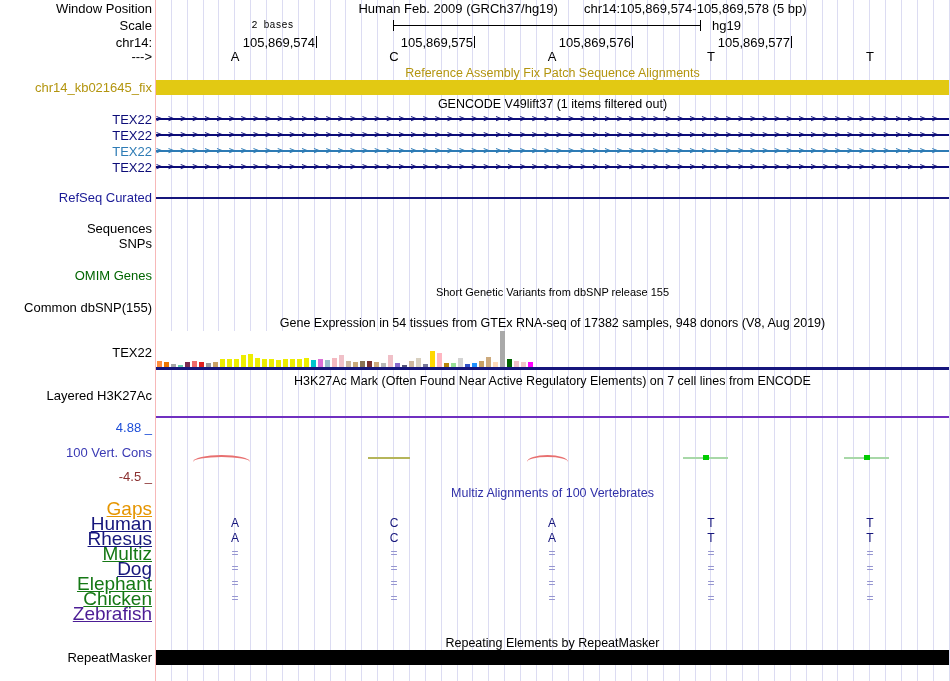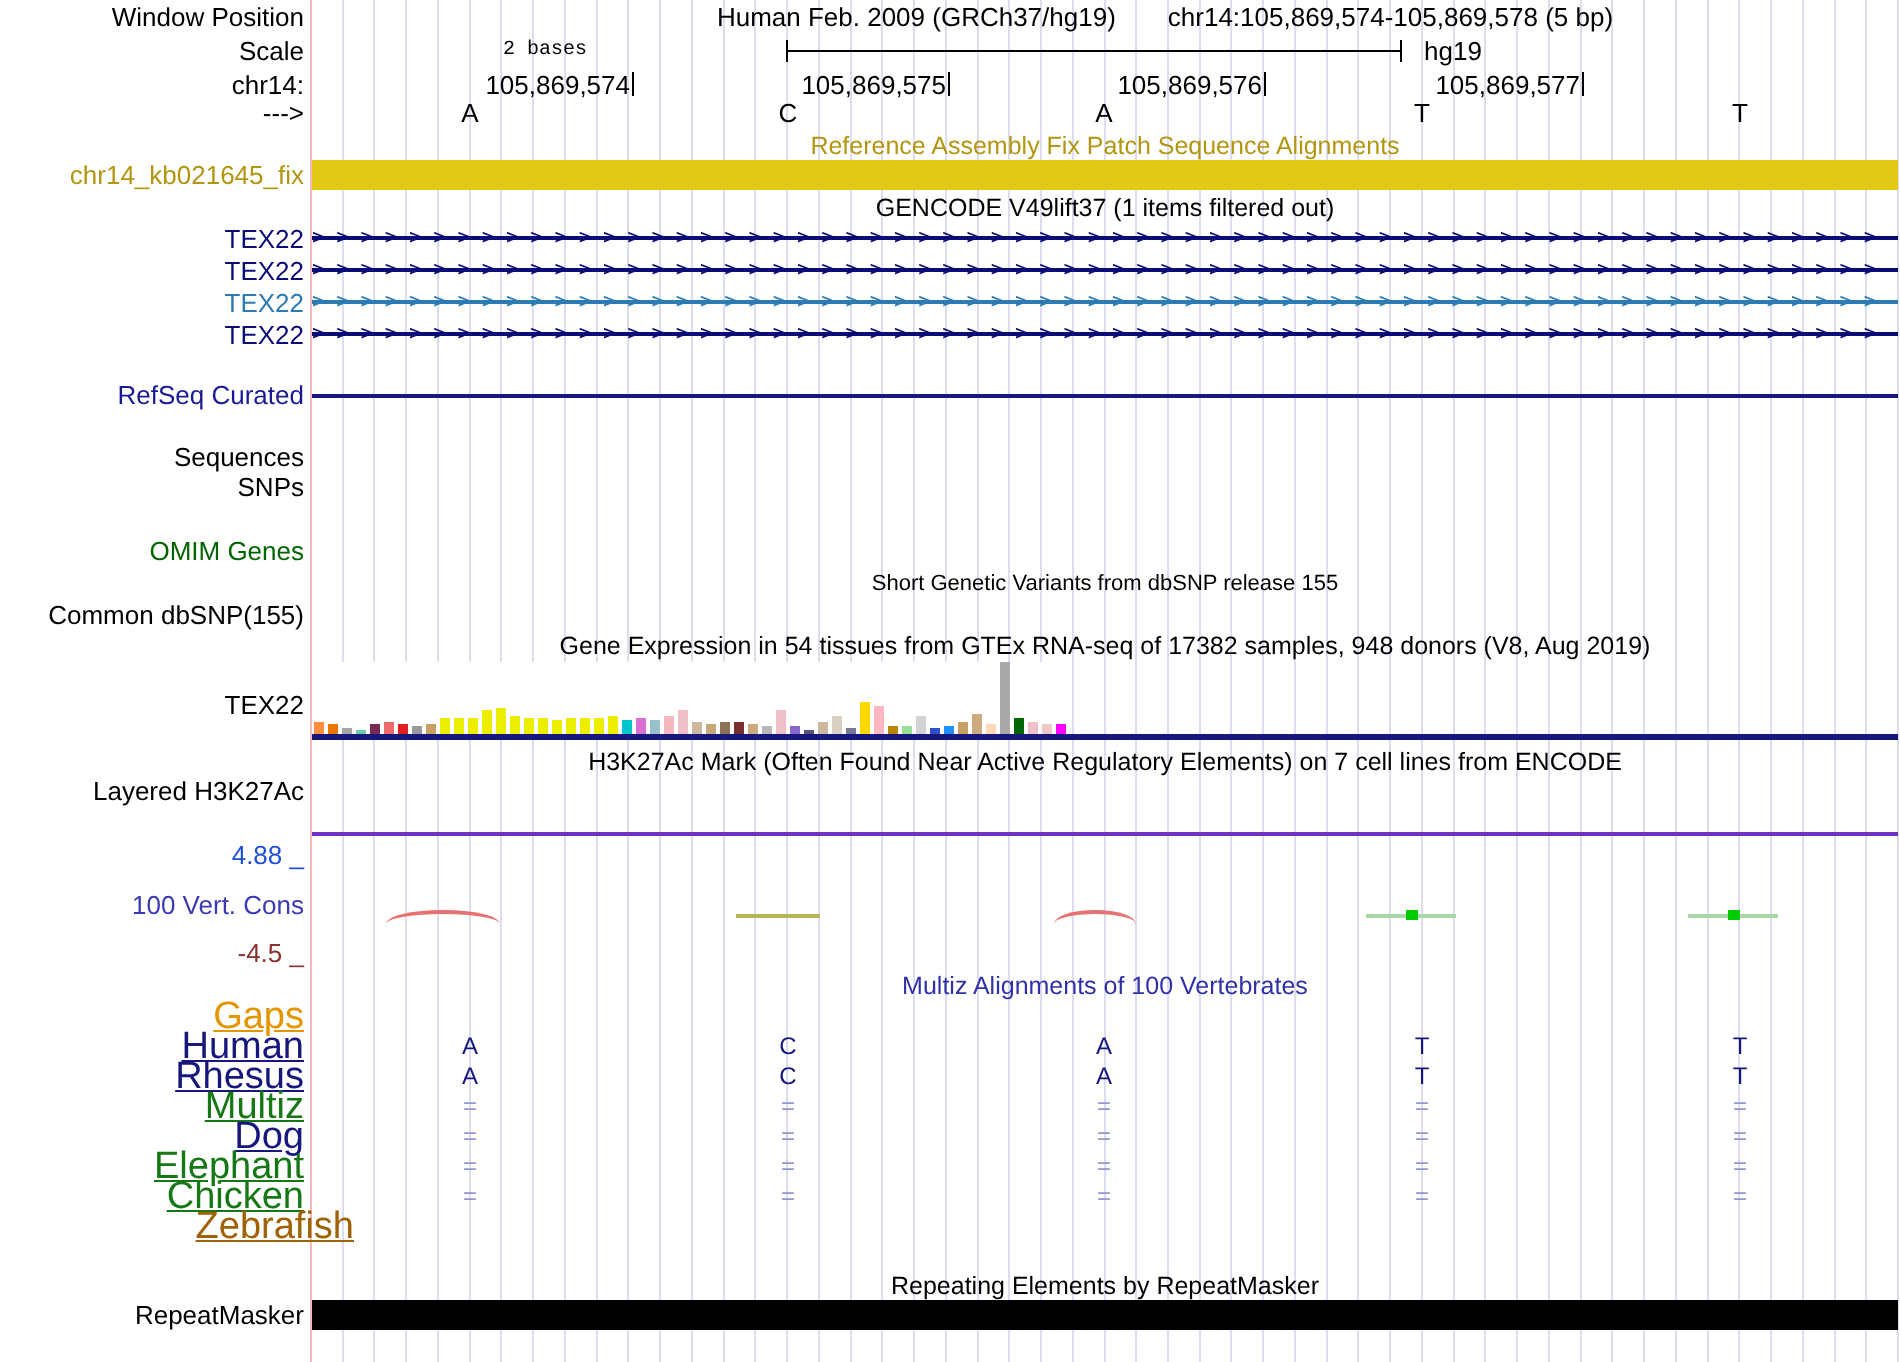--- a/index.html
+++ b/index.html
@@ -262,20 +262,20 @@
       </div>
       <div class="mz-row">
         <div class="mz-lbl" style="color: rgb(21, 120, 21);">Chicken</div>
         <div class="mz-cell" style="left: 215px; color: rgb(149, 149, 208);">=</div>
         <div class="mz-cell" style="left: 374px; color: rgb(149, 149, 208);">=</div>
         <div class="mz-cell" style="left: 532px; color: rgb(149, 149, 208);">=</div>
         <div class="mz-cell" style="left: 691px; color: rgb(149, 149, 208);">=</div>
         <div class="mz-cell" style="left: 850px; color: rgb(149, 149, 208);">=</div>
       </div>
       <div class="mz-row">
-        <div class="mz-lbl" style="color: #a16207; padding-left: 25px;">Zebrafish</div>
+        <div class="mz-lbl" style="color: #4c1d95;">Zebrafish</div>
       </div>
     </div>
 
   <div class="ttl" style="top:637px">Repeating Elements by RepeatMasker</div>
   <div class="lbl" style="top:651px">RepeatMasker</div>
   <div class="hbar" id="repeat-bar" style="background:#000"></div>
 </div>
 
 </body></html>

